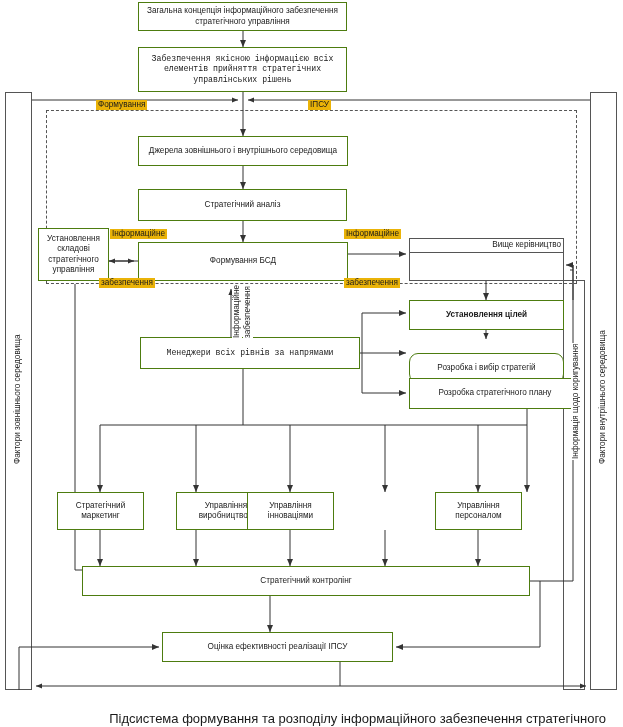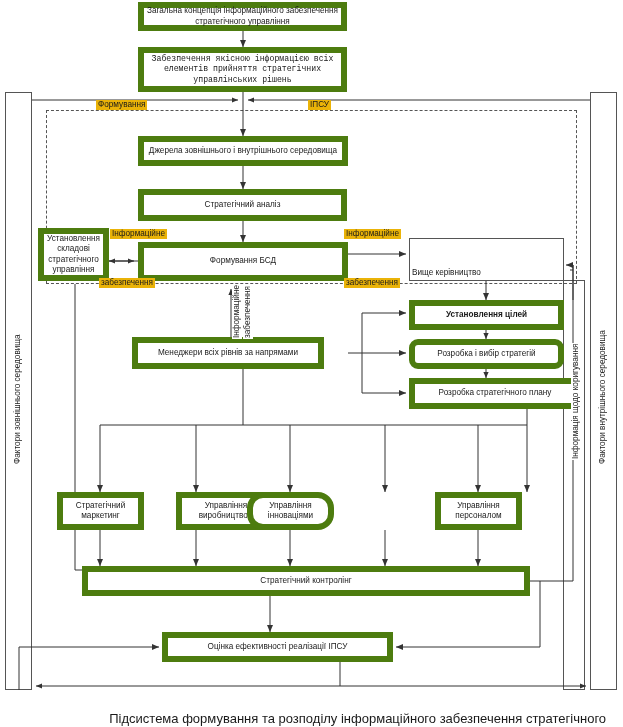--- a/index.html
+++ b/index.html
@@ -1,30 +1,30 @@
 <!DOCTYPE html>
 <html><head>
 <meta charset="utf-8">
 <style>
   html,body{margin:0;padding:0;background:#ffffff;}
   body{width:623px;height:727px;position:relative;overflow:hidden;
        font-family:"Liberation Sans","DejaVu Sans",sans-serif;color:#1a1a1a;}
   #stage{position:absolute;left:0;top:0;width:623px;height:727px;}
   svg#wires{position:absolute;left:0;top:0;width:623px;height:727px;pointer-events:none;}
-  .bx{position:absolute;border:6px solid #4d7c0f;background:#fff;box-sizing:border-box;
+  .bx{position:absolute;border:1px solid #4d7c0f;background:#fff;box-sizing:border-box;
       display:flex;align-items:center;justify-content:center;text-align:center;
       font-size:8.2px;line-height:1.28;padding:1px 3px;}
   .frame{position:absolute;border:1px solid #555;background:transparent;box-sizing:border-box;}
   .dashbox{position:absolute;border:1.3px dashed #555;background:transparent;box-sizing:border-box;}
   .lbl{position:absolute;font-size:8.2px;line-height:1.2;white-space:nowrap;background:#eab308;padding:0 2px;}
   .vlbl{position:absolute;font-size:8.2px;line-height:1.2;white-space:nowrap;
         transform-origin:0 0;background:#fff;padding:0 1px;}
   .hdrbx{position:absolute;border:1px solid #555;background:#fff;box-sizing:border-box;
          display:flex;flex-direction:column;font-size:8.2px;line-height:1.28;}
-  .hdrbx .hd{border-bottom:1px solid #555;text-align:left;padding:1px 2px;margin-top:28px;}
+  .hdrbx .hd{border-bottom:1px solid #555;text-align:right;padding:1px 2px;}
   .hdrbx .bd{flex:1;display:flex;align-items:center;justify-content:center;text-align:center;padding:1px 3px;}
   .legend{position:absolute;display:flex;align-items:flex-end;gap:6px;font-size:13px;}
   .legend .dash{width:72px;height:0;border-top:1.4px dashed #555;}
 </style>
 </head>
 <body>
 
 <div id="stage">
 
   <div class="frame" style="left:5px;top:92px;width:27px;height:598px;"></div>
@@ -124,29 +124,29 @@
   <div class="bx" style="left:138px;top:189px;width:209px;height:32px;">Стратегічний аналіз</div>
 
   <div class="bx" style="left:138px;top:242px;width:210px;height:39px;">Формування БСД</div>
 
   <div class="bx" style="left:38px;top:228px;width:71px;height:53px;">Установлення складові стратегічного управління</div>
 
   <div class="hdrbx" style="left:409px;top:238px;width:155px;height:43px;">
     <div class="hd">Вище керівництво</div>
   </div>
 
-  <div class="bx" style="left:132px;top:337px;width:192px;height:32px;">Менеджери всіх рівнів за напрямами</div>
+  <div class="bx" style="left:140px;top:337px;width:220px;height:32px;font-family:Liberation Mono, monospace;">Менеджери всіх рівнів за напрямами</div>
 
   <div class="bx" style="left:409px;top:300px;width:155px;height:30px;font-weight:bold;">Установлення цілей</div>
-  <div class="bx" style="left:409px;top:339px;width:155px;height:30px;border-radius:9px;">Розробка і вибір стратегій</div>
+  <div class="bx" style="left:409px;top:353px;width:155px;height:30px;border-radius:9px;">Розробка і вибір стратегій</div>
   <div class="bx" style="left:409px;top:378px;width:172px;height:31px;">Розробка стратегічного плану</div>
 
   <div class="bx" style="left:57px;top:492px;width:87px;height:38px;">Стратегічний маркетинг</div>
   <div class="bx" style="left:152px;top:492px;width:100px;height:38px;margin-left:24px;">Управління виробництвом</div>
-  <div class="bx" style="left:247px;top:492px;width:87px;height:38px;border-radius:16px;">Управління інноваціями</div>
+  <div class="bx" style="left:247px;top:492px;width:87px;height:38px;">Управління інноваціями</div>
   <div class="bx" style="left:435px;top:492px;width:87px;height:38px;">Управління персоналом</div>
 
   <div class="bx" style="left:82px;top:566px;width:448px;height:30px;">Стратегічний контролінг</div>
 
   <div class="bx" style="left:162px;top:632px;width:231px;height:30px;">Оцінка ефективності реалізації ІПСУ</div>
 
   <div class="lbl" style="left:96px;top:100px;">Формування</div>
   <div class="lbl" style="left:308px;top:100px;">ІПСУ</div>
 
   <div class="lbl" style="left:110px;top:229px;">Інформаційне</div>

